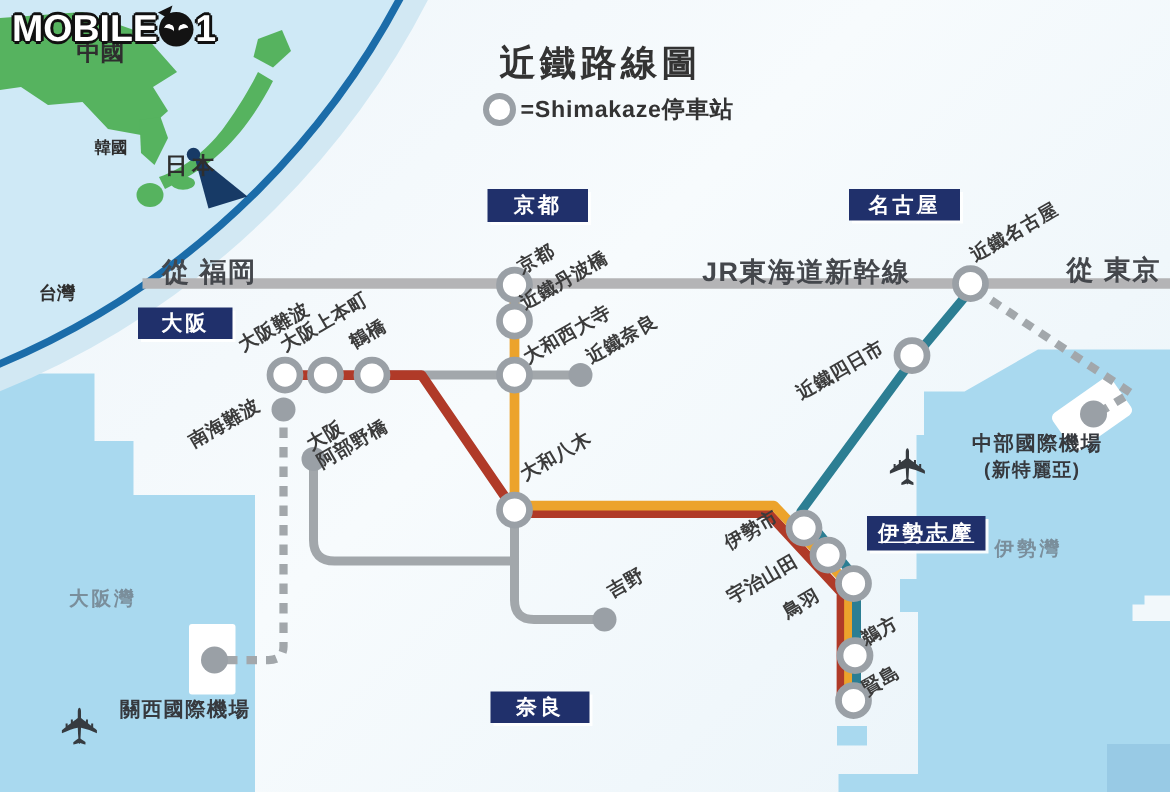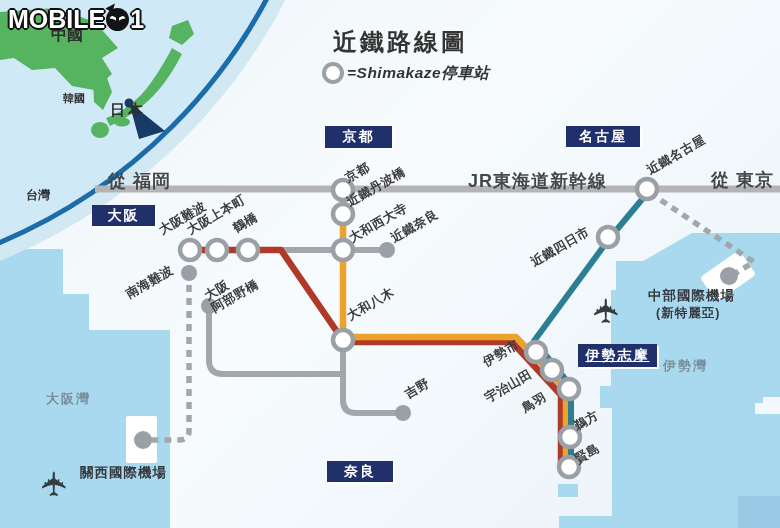--- a/index.html
+++ b/index.html
@@ -19,21 +19,21 @@
   
   .region{
     position:absolute;background:#20306b;color:#fff;display:flex;
     align-items:center;justify-content:center;font-weight:bold;font-size:14px;
     letter-spacing:2px;box-shadow:2px 2px 0 rgba(255,255,255,.9);
   }
   .title{
     position:absolute;left:333px;top:26px;font-size:24px;font-weight:bold;
     color:#333;letter-spacing:3px;
   }
-  .legend{position:absolute;left:322px;top:62px;display:flex;align-items:center;color:#333;font-style:italic;}
+  .legend{position:absolute;left:322px;top:62px;display:flex;align-items:center;color:#333;}
   .legend .ring{
     display:inline-block;width:14px;height:14px;border:4.5px solid #9aa0a6;
     border-radius:50%;background:#fff;margin-right:3px;
   }
   .legend .txt{font-size:15.5px;font-weight:bold;letter-spacing:.5px;}
   .jrlabel{position:absolute;font-size:18px;font-weight:bold;color:#44474c;letter-spacing:1px;}
   .sealabel{position:absolute;font-size:13px;font-weight:bold;color:#7a8e9b;letter-spacing:2px;}
   .airportname{position:absolute;font-size:13.5px;font-weight:bold;color:#36393e;letter-spacing:1px;}
   .airportsub{position:absolute;font-size:12.5px;font-weight:bold;color:#36393e;letter-spacing:1px;}
   .plane{position:absolute;color:#363b40;font-size:34px;transform:rotate(-90deg);line-height:1;}

